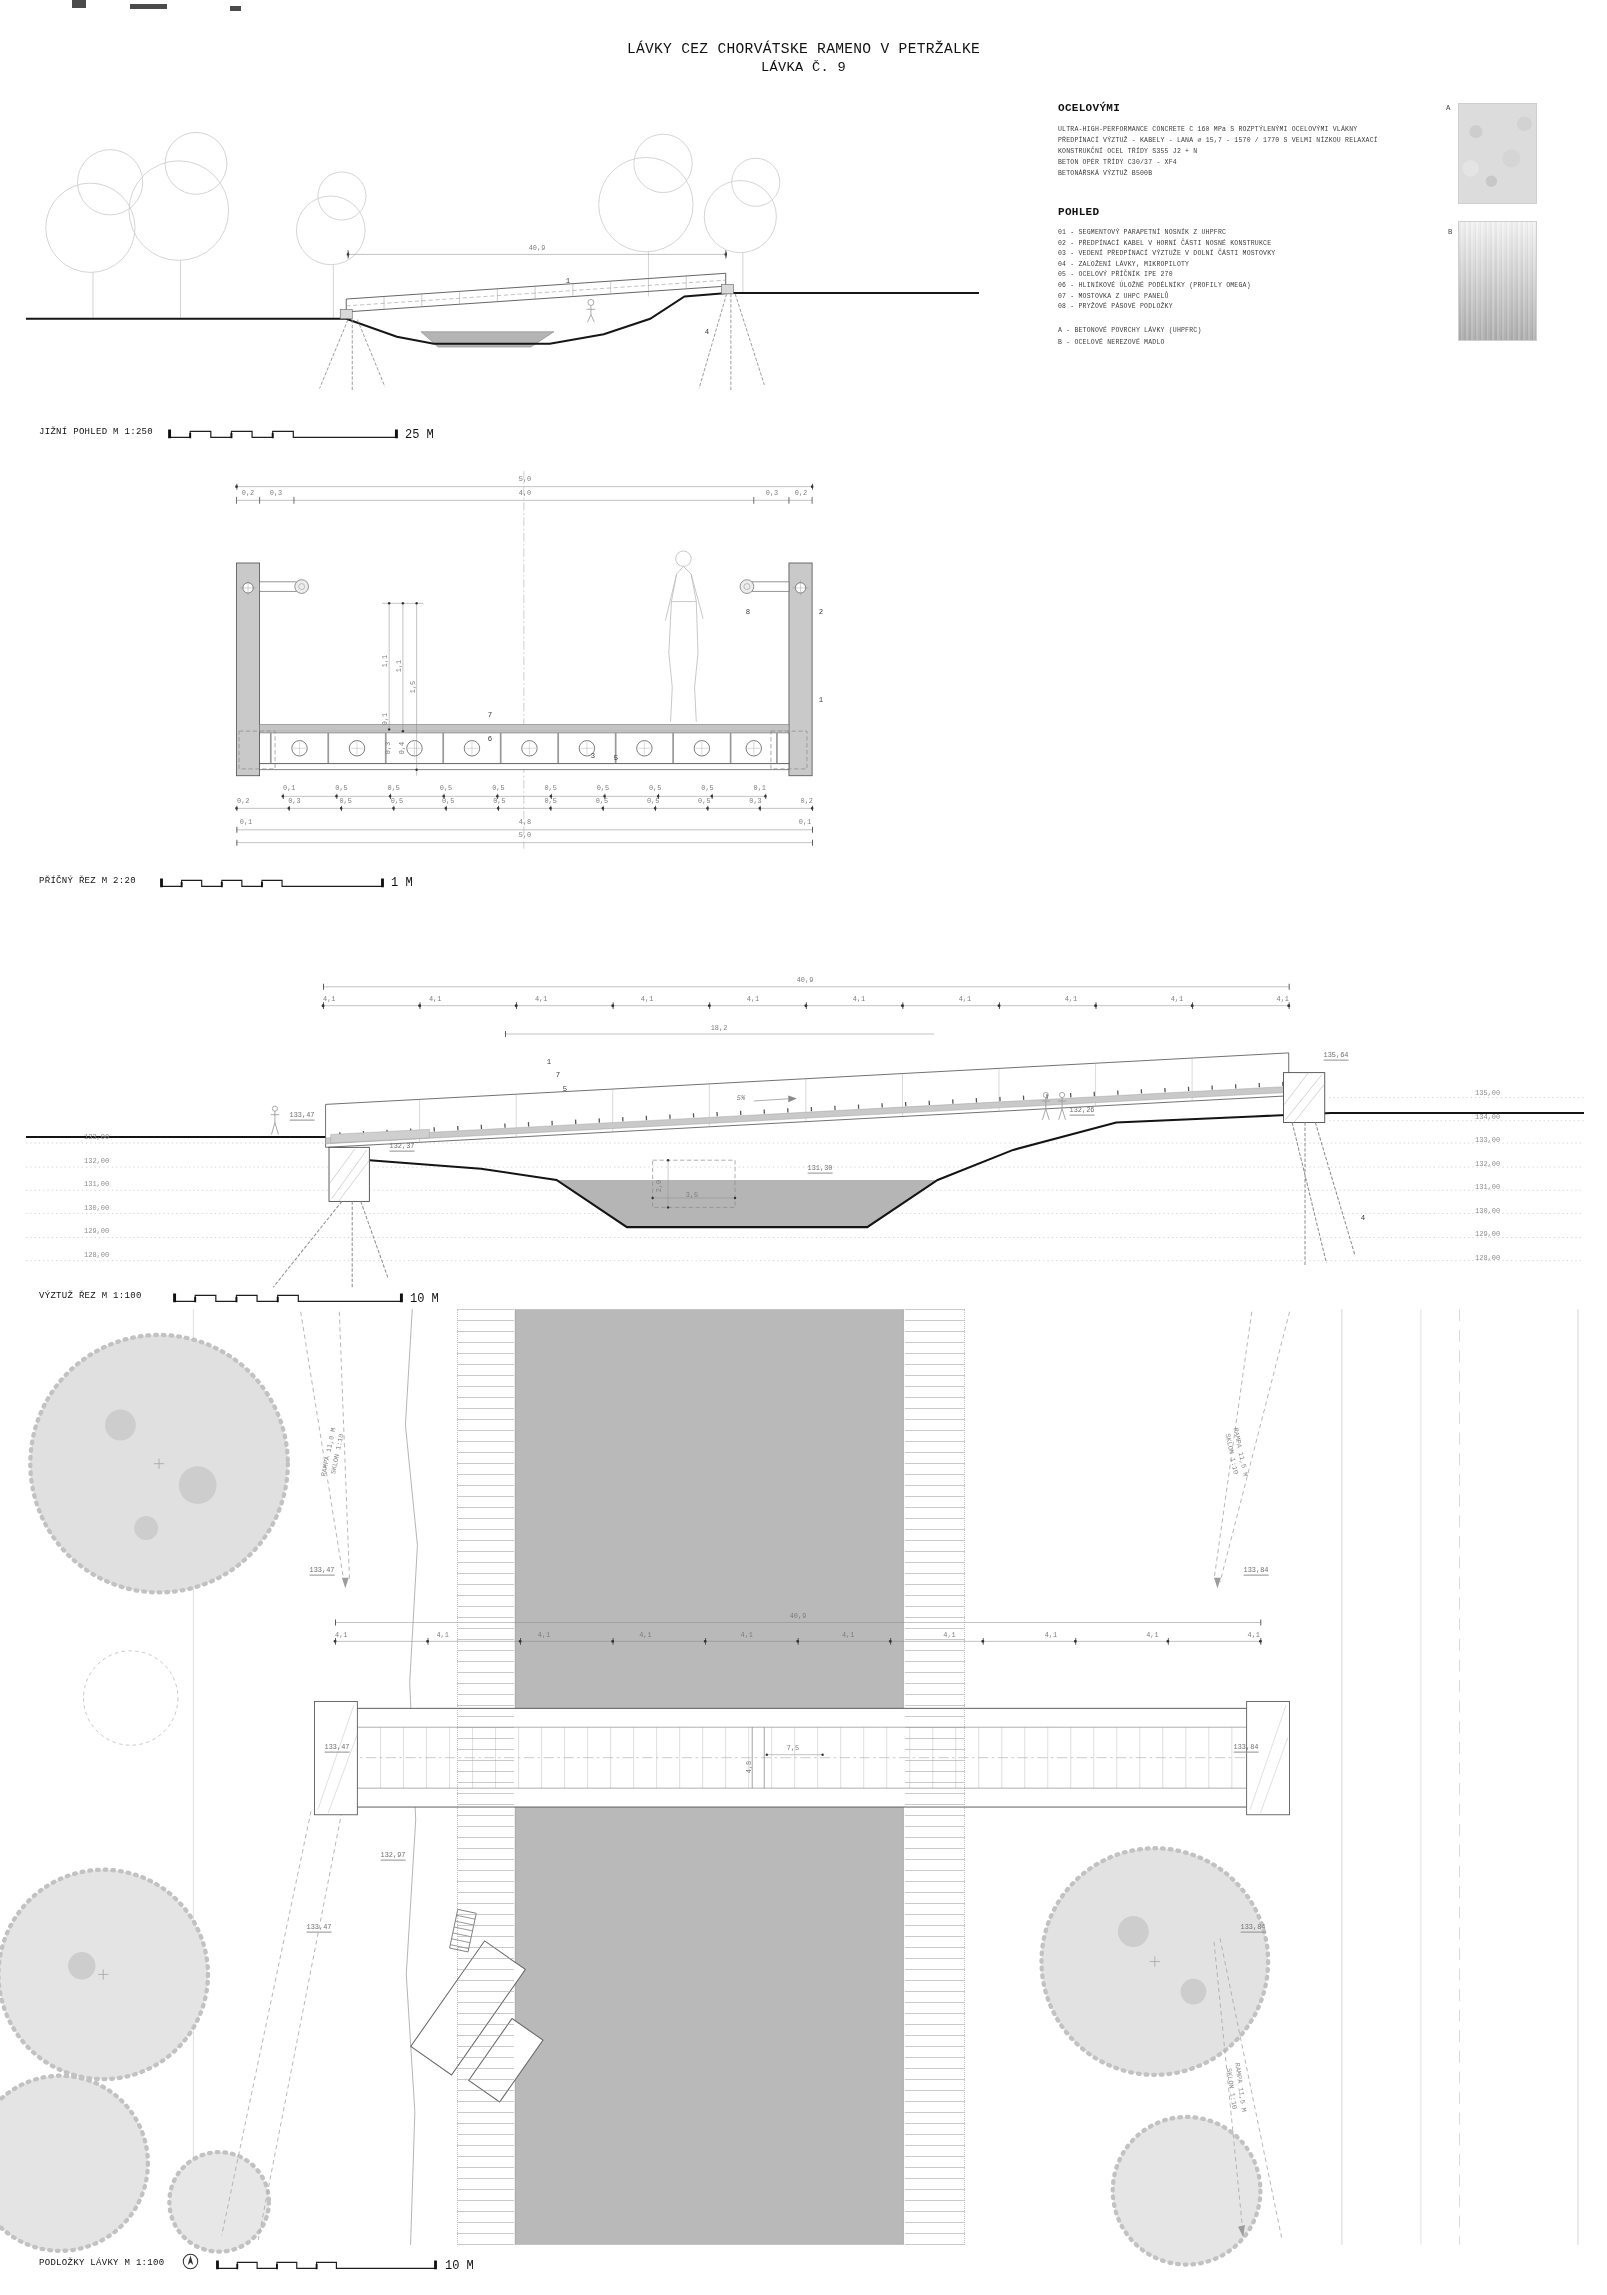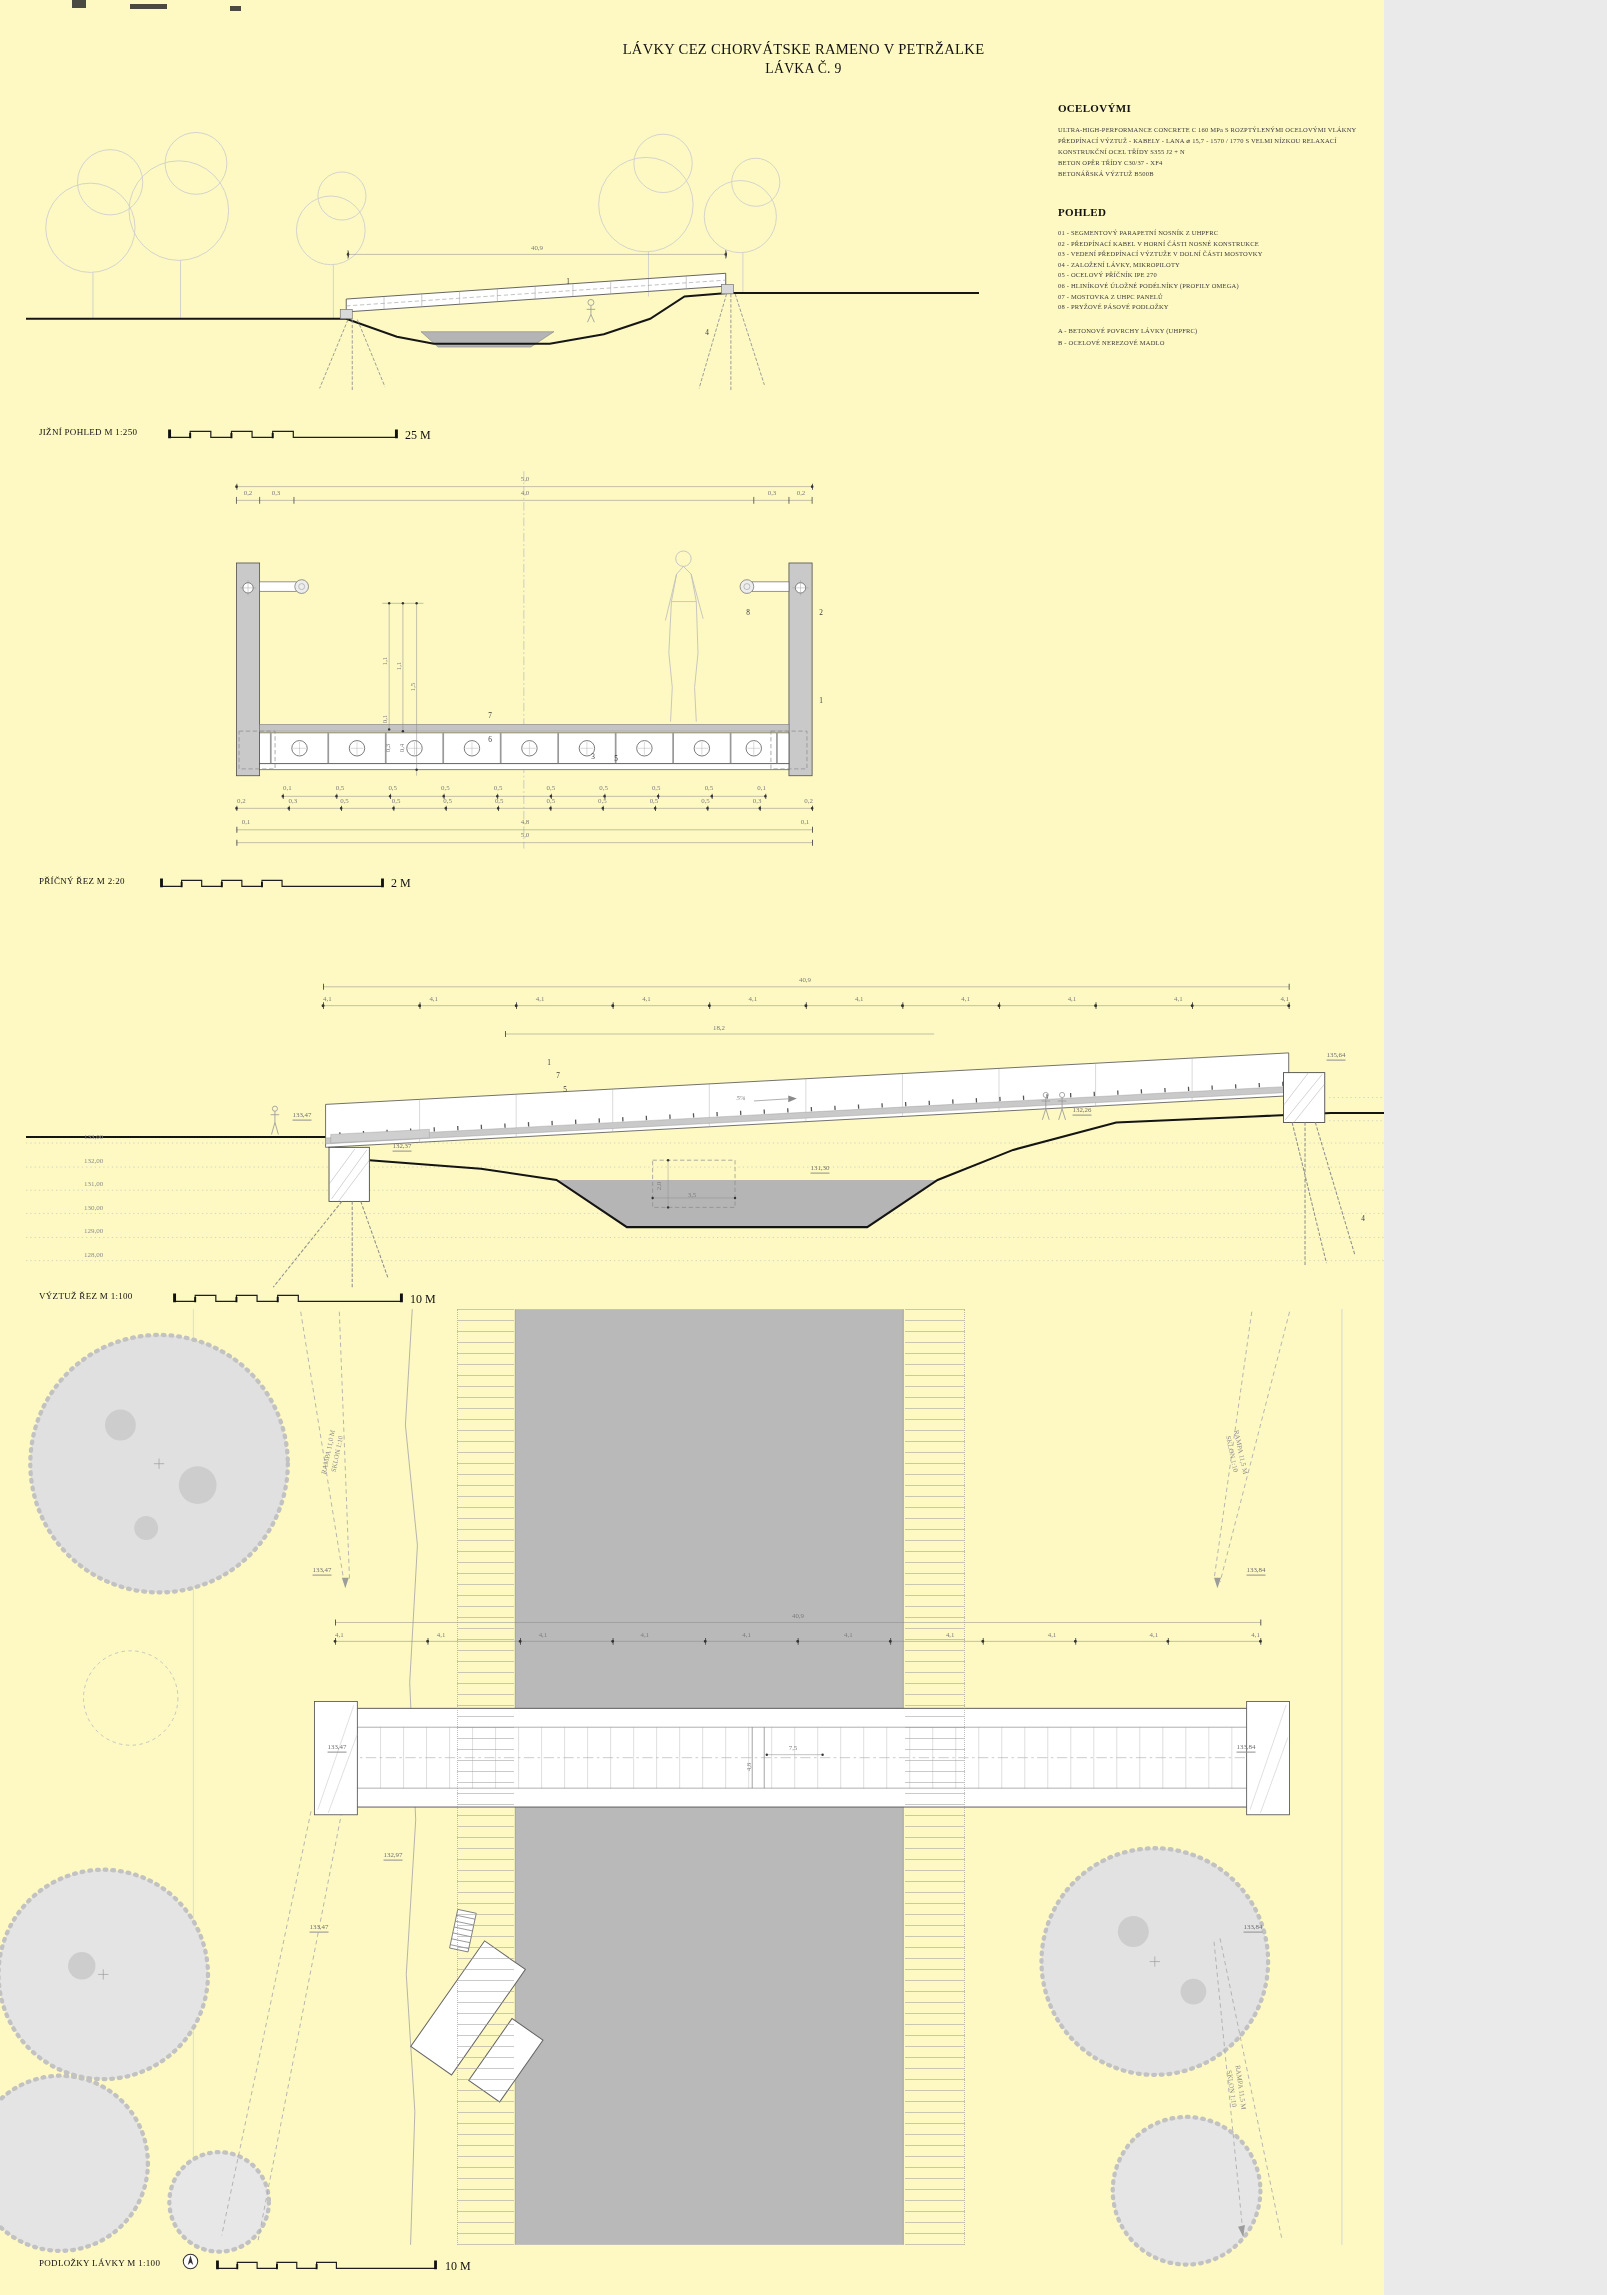--- a/index.html
+++ b/index.html
@@ -1,18 +1,18 @@
 <!DOCTYPE html>
 <html style="font-size:13.7px"><head>
 <meta charset="utf-8">
 <style>
   *{box-sizing:border-box}
   html,body{margin:0;padding:0;background:#eaeaea}
-  .sheet{position:relative;width:1384px;height:2295px;background:#fef9c3;overflow:hidden;
-         font-family:Liberation Serif, serif;color:#222}
+  .sheet{position:relative;width:1607px;height:2295px;background:#ffffff;overflow:hidden;
+         font-family:Liberation Mono, monospace;color:#222}
   .title{position:absolute;left:0;top:41px;width:1607px;text-align:center}
   .title .t1{font-size:14.6px;letter-spacing:0.3px;color:#111;display:block}
   .title .t2{font-size:13.7px;letter-spacing:0.3px;color:#111;display:block;margin-top:3.4px}
   .blockhead{position:absolute;font-size:11px;color:#111;font-weight:bold;letter-spacing:0.3px}
   .textlist{position:absolute;font-size:6.5px;color:#3c3c3c;letter-spacing:0.2px}
   .textlist>span{display:block;white-space:nowrap}
   .mat>span{line-height:11px}
   .leg>span{line-height:10.6px}
   .surf>span{line-height:12px}
   .lbl{position:absolute;font-size:6.9px;color:#7d7d7d;line-height:1;white-space:nowrap;
@@ -265,21 +265,21 @@
   <span class="co" style="left:748px;top:613px">8</span>
   <span class="co" style="left:821px;top:613px">2</span>
   <span class="co" style="left:821px;top:701px">1</span>
 
   <div class="viewlabel" style="left:39px;top:876px">PŘÍČNÝ ŘEZ M 2:20</div>
   <svg style="left:159px;top:876px" width="226" height="12" viewBox="0 0 270 14" preserveAspectRatio="none">
     <path d="M3,12 H27 V5 H51 V12 H75 V5 H99 V12 H123 V5 H147 V12 H267" stroke="#1e1e1e" fill="none" stroke-width="1.4"></path>
     <path d="M3,3 V13 M267,3 V13" stroke="#111" stroke-width="3.4"></path>
     <path d="M27,7 V13 M75,7 V13 M123,7 V13" stroke="#111" stroke-width="2.2"></path>
   </svg>
-  <div class="scalemax" style="left:391px;top:876px">2 M</div>
+  <div class="scalemax" style="left:391px;top:876px">1 M</div>
 
   <svg style="left:26px;top:961px" width="1558" height="322" viewBox="30 1120 1815 375">
     <g stroke="#c2c2c2" stroke-width="0.8" stroke-dasharray="1.5,3.5">
       <line x1="1548" y1="1279" x2="1845" y2="1279"></line>
         <line x1="1548" y1="1306" x2="1845" y2="1306"></line>
       <line x1="30" y1="1332" x2="1845" y2="1332"></line>
         <line x1="30" y1="1360" x2="1845" y2="1360"></line>
       <line x1="30" y1="1387" x2="1845" y2="1387"></line>
         <line x1="30" y1="1414" x2="1845" y2="1414"></line>
       <line x1="30" y1="1442" x2="1845" y2="1442"></line>

